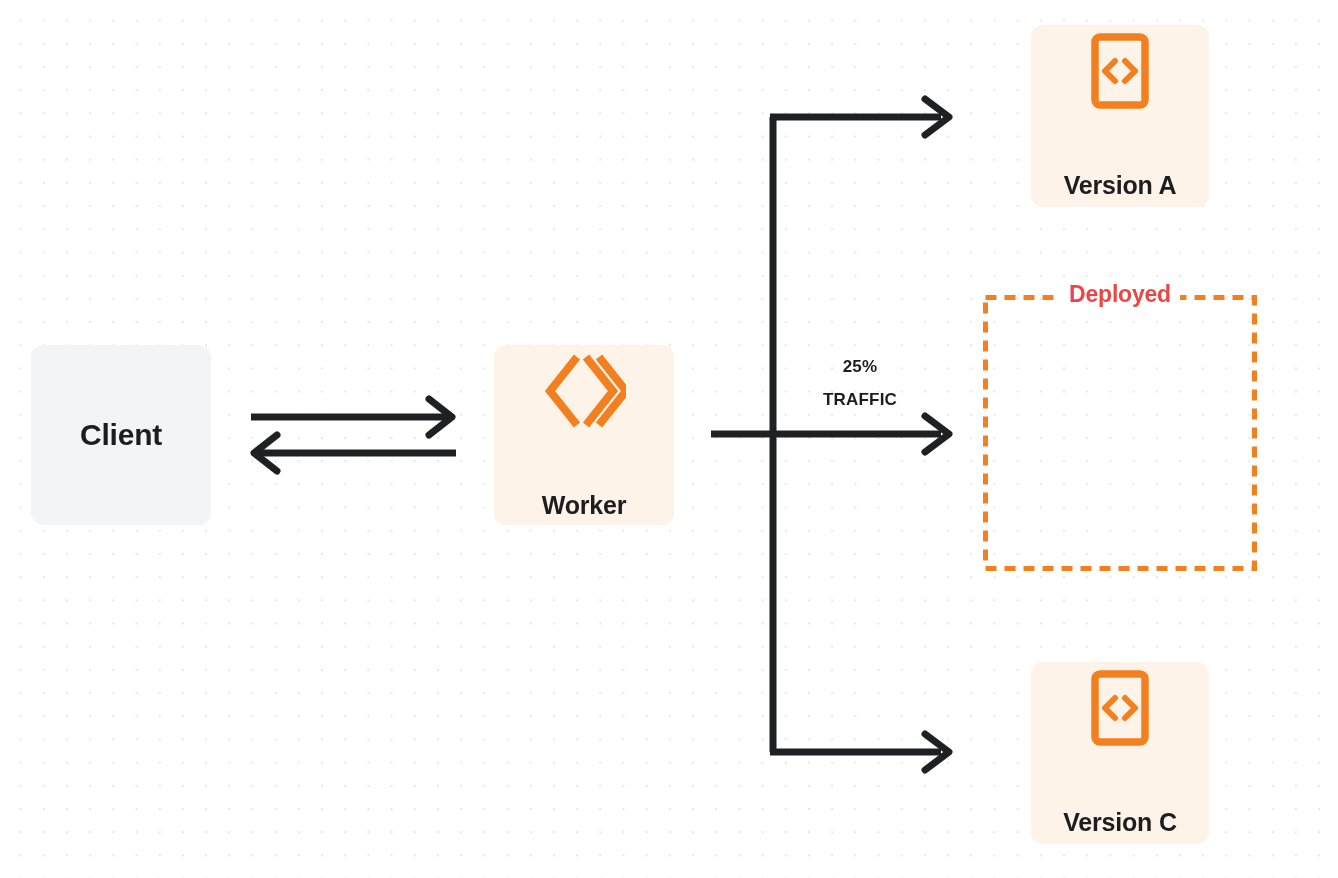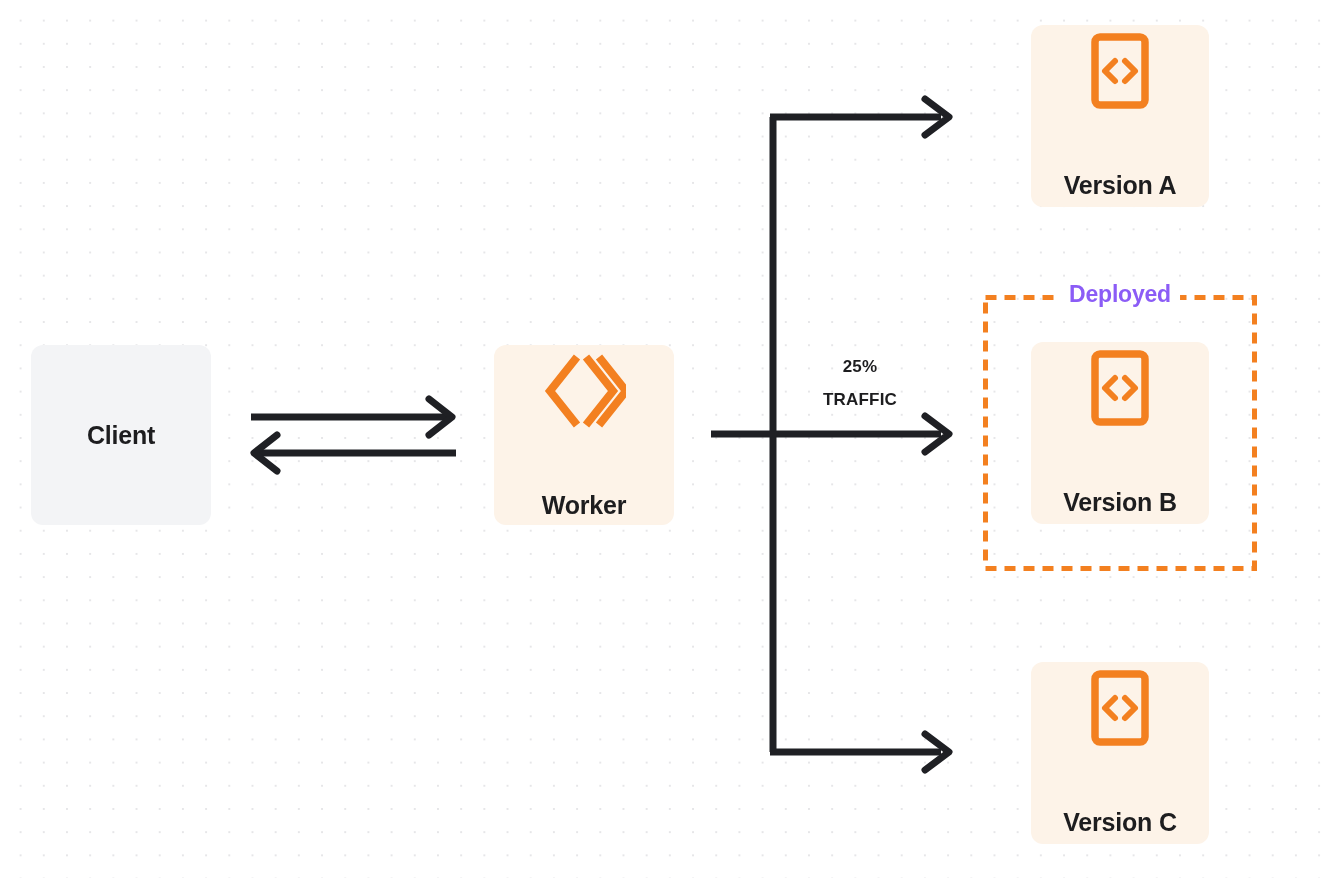--- a/index.html
+++ b/index.html
@@ -39,21 +39,21 @@
   }
 
   
   #client-node {
     left: 31px;
     top: 345px;
     width: 180px;
     height: 180px;
     background: #f3f4f6;
   }
-  #client-node .node-label { font-size: 25px; }
+  #client-node .node-label { font-size: 30px; }
 
   
   #worker-node {
     left: 494px;
     top: 345px;
     width: 180px;
     height: 180px;
     background: #fdf3e8;
   }
   #worker-node .node-label { font-size: 25px; margin-top: 14px; }
@@ -91,21 +91,21 @@
   }
   #deployed-label {
     position: absolute;
     left: 50%;
     top: -1px;
     transform: translate(-50%, -50%);
     background: #ffffff;
     padding: 0 9px;
     font-size: 23px;
     font-weight: bold;
-    color: #8b5cf6;
+    color: #ef4444;
     white-space: nowrap;
     letter-spacing: -0.2px;
   }
 
   
   #connectors {
     position: absolute;
     left: 0;
     top: 0;
     width: 1338px;
@@ -200,30 +200,20 @@
     <span class="icon-code">
       <svg width="58" height="76" viewBox="0 0 58 76" xmlns="http://www.w3.org/2000/svg">
         <rect x="4" y="4" width="50" height="68" rx="5" ry="5" fill="none" stroke="#f38020" stroke-width="7.5"></rect>
         <polyline points="24,28 14,38 24,48" fill="none" stroke="#f38020" stroke-width="6" stroke-linecap="round" stroke-linejoin="round"></polyline>
         <polyline points="34,28 44,38 34,48" fill="none" stroke="#f38020" stroke-width="6" stroke-linecap="round" stroke-linejoin="round"></polyline>
       </svg>
     </span>
     <span class="node-label">Version A</span>
   </div>
 
-  <div class="node version-node" id="version-b-node">
-    <span class="icon-code">
-      <svg width="58" height="76" viewBox="0 0 58 76" xmlns="http://www.w3.org/2000/svg">
-        <rect x="4" y="4" width="50" height="68" rx="5" ry="5" fill="none" stroke="#f38020" stroke-width="7.5"></rect>
-        <polyline points="24,28 14,38 24,48" fill="none" stroke="#f38020" stroke-width="6" stroke-linecap="round" stroke-linejoin="round"></polyline>
-        <polyline points="34,28 44,38 34,48" fill="none" stroke="#f38020" stroke-width="6" stroke-linecap="round" stroke-linejoin="round"></polyline>
-      </svg>
-    </span>
-    <span class="node-label">Version B</span>
-  </div>
 
   <div class="node version-node" id="version-c-node">
     <span class="icon-code">
       <svg width="58" height="76" viewBox="0 0 58 76" xmlns="http://www.w3.org/2000/svg">
         <rect x="4" y="4" width="50" height="68" rx="5" ry="5" fill="none" stroke="#f38020" stroke-width="7.5"></rect>
         <polyline points="24,28 14,38 24,48" fill="none" stroke="#f38020" stroke-width="6" stroke-linecap="round" stroke-linejoin="round"></polyline>
         <polyline points="34,28 44,38 34,48" fill="none" stroke="#f38020" stroke-width="6" stroke-linecap="round" stroke-linejoin="round"></polyline>
       </svg>
     </span>
     <span class="node-label">Version C</span>

